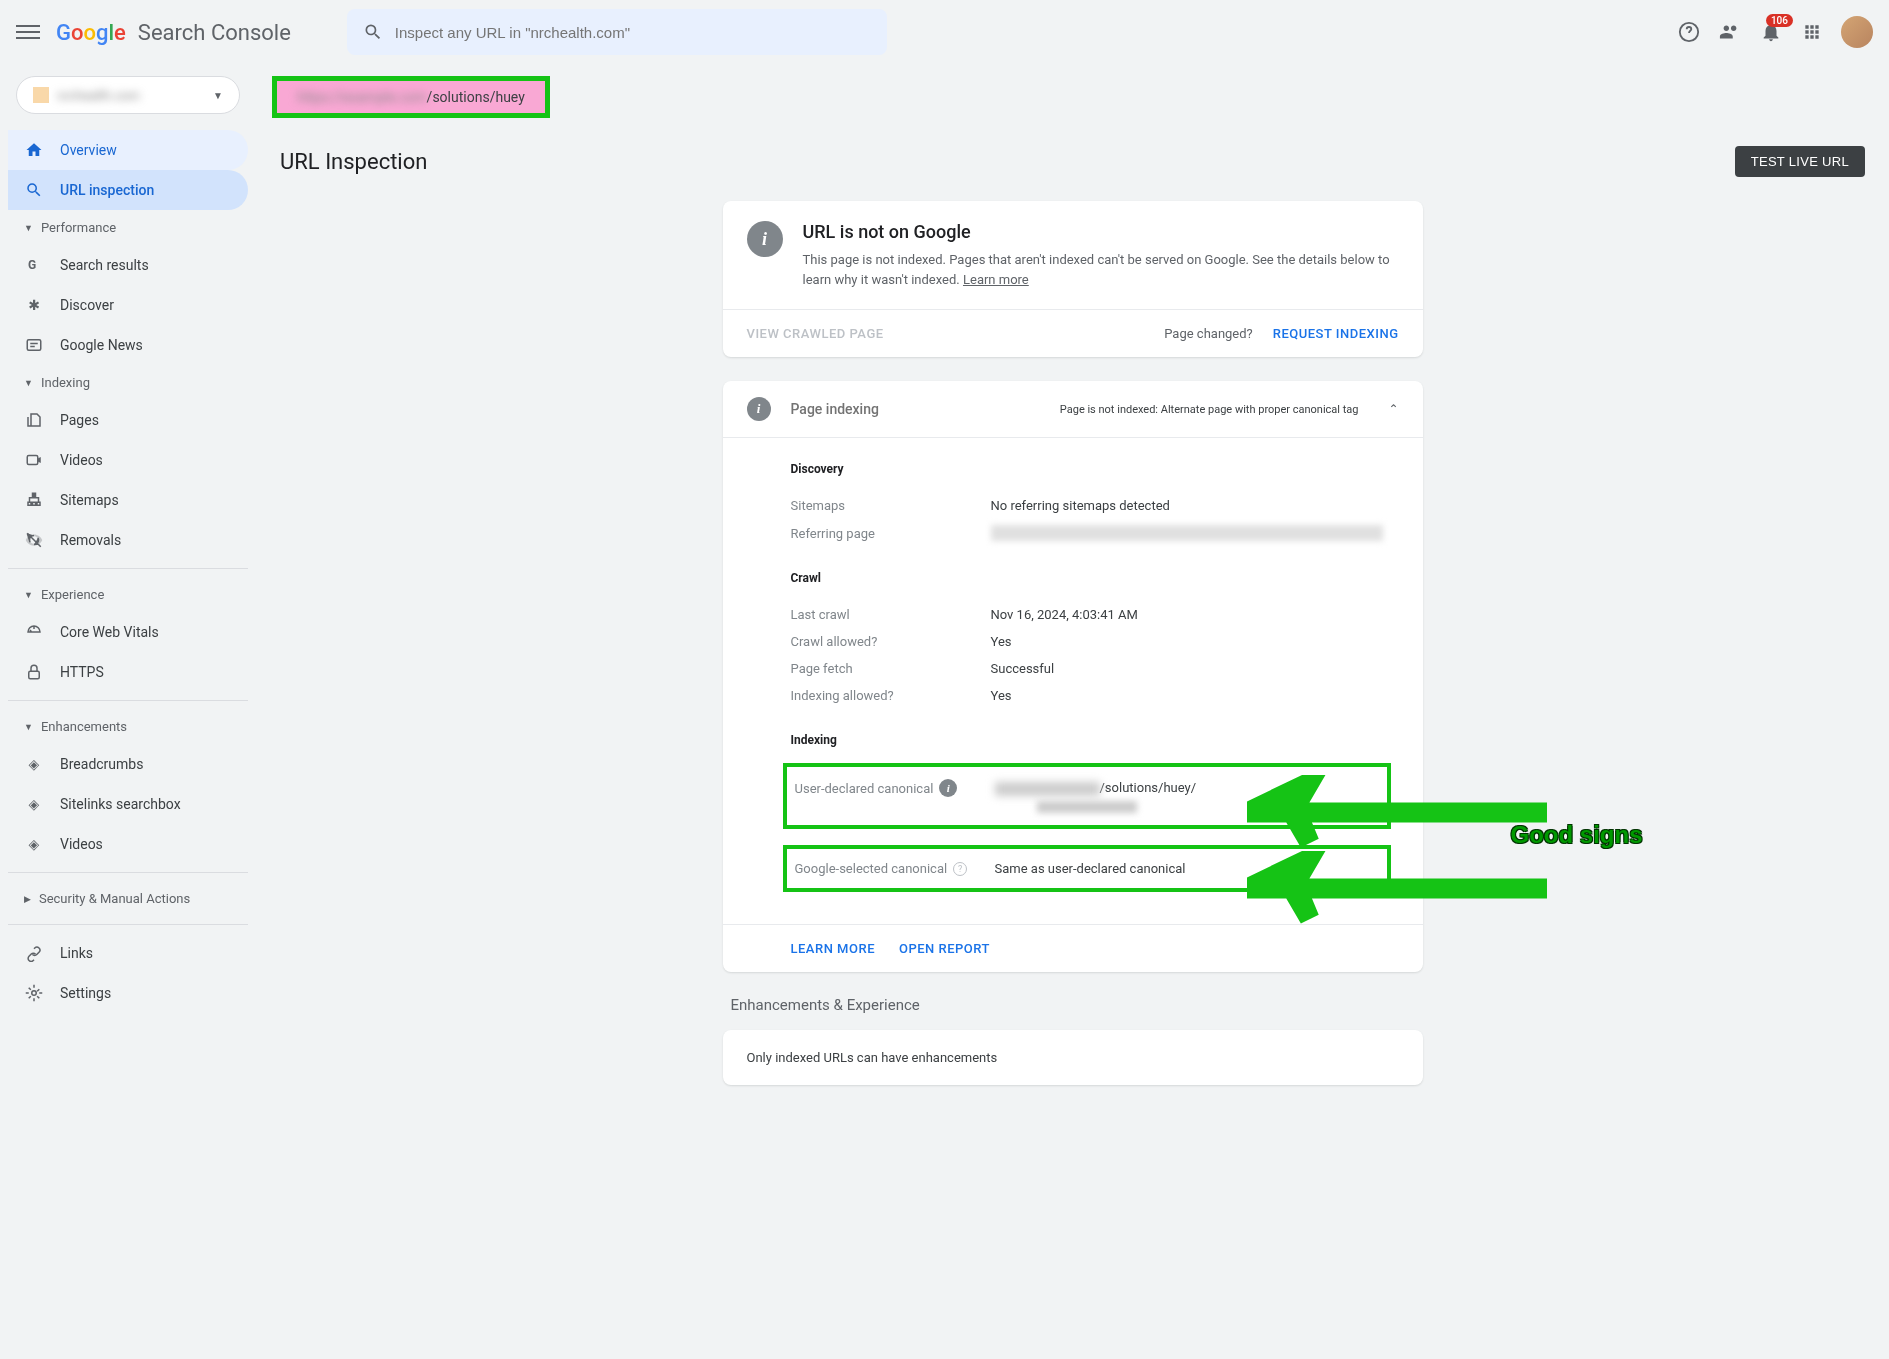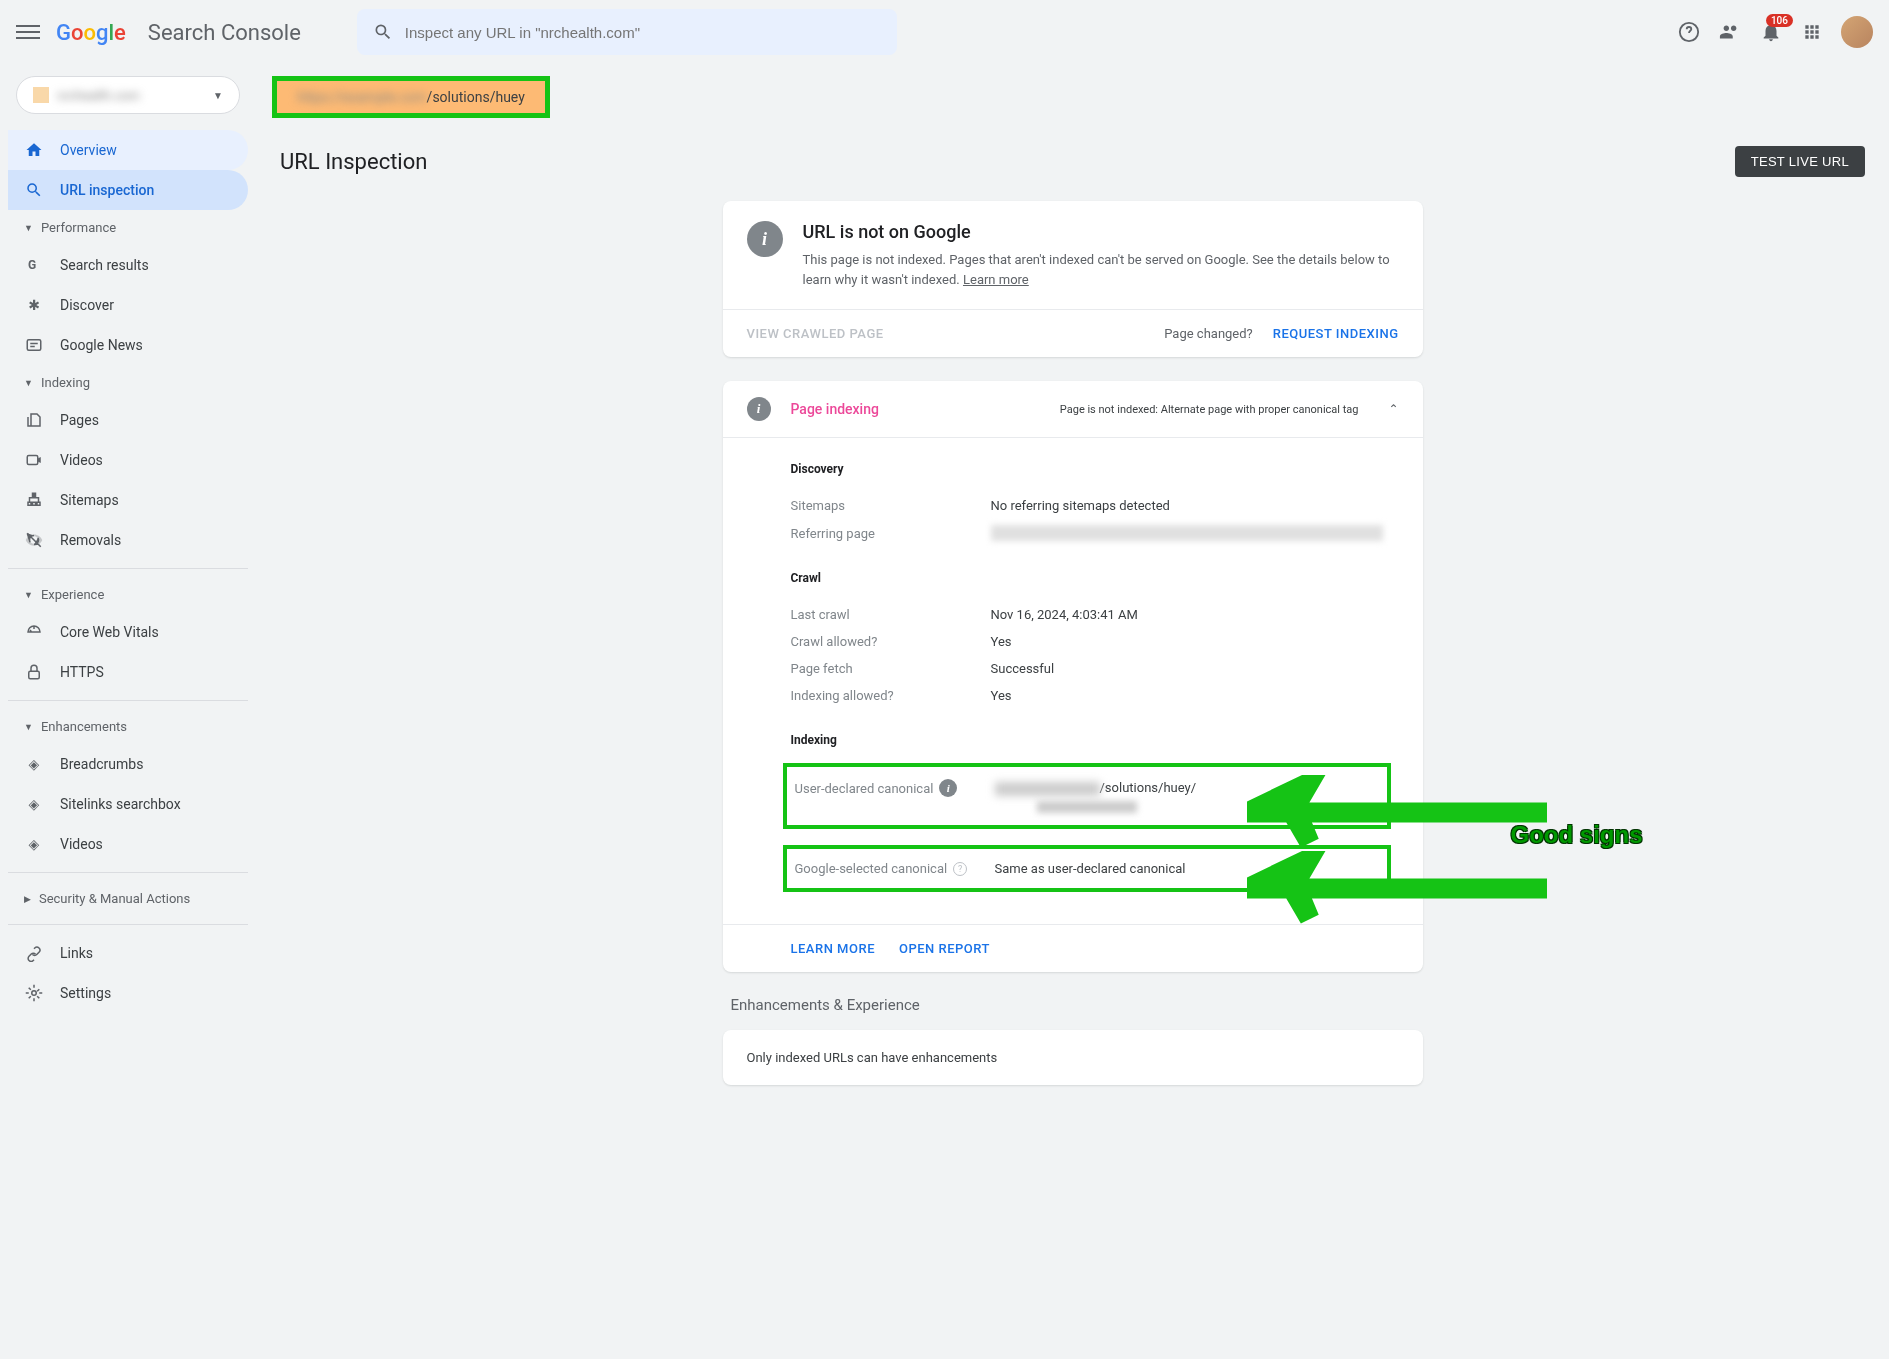--- a/index.html
+++ b/index.html
@@ -1,20 +1,20 @@
 <!DOCTYPE html>
 <html><head>
 <meta charset="utf-8">
 <style>
 * { box-sizing: border-box; margin: 0; padding: 0; }
 body { font-family: 'Google Sans', Roboto, Arial, sans-serif; background: #f1f3f4; color: #3c4043; font-size: 14px; }
 .header { display: flex; align-items: center; padding: 8px 16px; background: #f1f3f4; height: 64px; gap: 16px; }
 .menu-icon { width: 24px; height: 24px; display: flex; flex-direction: column; justify-content: center; gap: 4px; cursor: pointer; }
 .menu-icon span { display: block; height: 2px; background: #5f6368; }
-.logo { display: flex; align-items: center; gap: 22px; font-size: 22px; }
+.logo { display: flex; align-items: center; gap: 12px; font-size: 22px; }
 .logo-google { font-weight: 500; }
 .logo-google .g1 { color: #4285f4; } .logo-google .g2 { color: #ea4335; } .logo-google .g3 { color: #fbbc04; } .logo-google .g4 { color: #4285f4; } .logo-google .g5 { color: #34a853; } .logo-google .g6 { color: #ea4335; }
 .logo-sc { color: #5f6368; font-weight: 400; text-align: center; }
 .search-bar { flex: 0 0 540px; background: #e8f0fe; border-radius: 8px; display: flex; align-items: center; padding: 0 16px; height: 46px; margin-left: 40px; }
 .search-bar input { border: none; background: transparent; outline: none; flex: 1; font-size: 15px; color: #5f6368; margin-left: 12px; }
 .header-right { margin-left: auto; display: flex; align-items: center; gap: 17px; }
 .header-icon { width: 24px; height: 24px; display: flex; align-items: center; justify-content: center; color: #5f6368; cursor: pointer; position: relative; }
 .badge { position: absolute; top: -6px; right: -10px; background: #d93025; color: white; font-size: 10px; padding: 1px 5px; border-radius: 8px; font-weight: 500; }
 .avatar { width: 32px; height: 32px; border-radius: 50%; background: linear-gradient(135deg, #d4a574, #b8845f); }
 .container { display: flex; }
@@ -26,41 +26,41 @@
 .nav-item { display: flex; align-items: center; padding: 10px 16px; border-radius: 0 20px 20px 0; cursor: pointer; color: #3c4043; font-size: 14px; }
 .nav-item.active { background: #e8f0fe; color: #1967d2; }
 .nav-item.active2 { background: #d2e3fc; color: #1967d2; font-weight: 500; }
 .nav-item .icon { width: 20px; height: 20px; margin-right: 16px; display: flex; align-items: center; justify-content: center; color: #5f6368; }
 .nav-item.active .icon, .nav-item.active2 .icon { color: #1967d2; }
 .nav-section { padding: 10px 16px; color: #5f6368; font-size: 13px; display: flex; align-items: center; cursor: pointer; }
 .nav-section .chev { font-size: 9px; margin-right: 8px; color: #5f6368; }
 .nav-divider { border: none; border-top: 1px solid #dadce0; margin: 8px 0; }
 .main { flex: 1; padding: 0; }
 .url-bar-row { padding: 12px 16px; }
-.url-box { display: inline-block; border: 5px solid #15c315; padding: 8px 20px; background: #fdba74; }
+.url-box { display: inline-block; border: 5px solid #15c315; padding: 8px 20px; background: #f9a8d4; }
 .url-box .blur { filter: blur(4px); color: #888; }
 .title-row { display: flex; align-items: center; justify-content: space-between; padding: 16px 24px 24px 24px; }
 .title-row h1 { font-size: 22px; font-weight: 400; color: #202124; }
 .test-btn { background: #3c4043; color: white; border: none; padding: 8px 16px; font-size: 13px; font-weight: 500; cursor: pointer; border-radius: 4px; letter-spacing: 0.3px; }
 .content { max-width: 700px; margin: 0 auto; padding-bottom: 40px; }
 .card { background: white; border-radius: 8px; margin-bottom: 24px; box-shadow: 0 1px 2px rgba(60,64,67,0.15); }
 .card-header { display: flex; padding: 20px 24px; gap: 20px; }
 .info-circle { width: 36px; height: 36px; border-radius: 50%; background: #80868b; color: white; display: flex; align-items: center; justify-content: center; font-size: 18px; font-weight: bold; flex-shrink: 0; font-family: Georgia, serif; font-style: italic; }
 .info-circle.small { width: 24px; height: 24px; font-size: 13px; }
 .info-circle.tiny { width: 18px; height: 18px; font-size: 11px; }
 .card-header h2 { font-size: 18px; font-weight: 500; color: #202124; margin-bottom: 8px; }
 .card-header p { color: #5f6368; font-size: 13px; line-height: 1.5; }
 .card-header a { color: #5f6368; text-decoration: underline; }
 .card-actions { border-top: 1px solid #e8eaed; padding: 16px 24px; display: flex; align-items: center; }
 .action-disabled { color: #bdc1c6; font-size: 13px; font-weight: 500; letter-spacing: 0.5px; }
 .action-spacer { flex: 1; }
 .action-text { color: #5f6368; font-size: 13px; margin-right: 20px; }
 .action-link { color: #1a73e8; font-size: 13px; font-weight: 500; letter-spacing: 0.5px; cursor: pointer; }
 .section-header { display: flex; align-items: center; padding: 16px 24px; border-bottom: 1px solid #e8eaed; cursor: pointer; }
-.section-header .label { margin-left: 20px; font-size: 14px; color: #ec4899; font-weight: 500; }
+.section-header .label { margin-left: 20px; font-size: 14px; color: #737373; font-weight: 500; }
 .section-header .status { margin-left: auto; color: #3c4043; font-size: 11px; padding-right: 40px; }
 .section-header .chev-icon { position: absolute; right: 24px; color: #5f6368; font-size: 12px; }
 .section-header { position: relative; }
 .section-body { padding: 16px 40px 16px 68px; }
 .subsection-title { font-size: 12px; font-weight: 700; color: #202124; margin-bottom: 16px; margin-top: 8px; }
 .detail-row { display: flex; padding: 6px 0; font-size: 13px; align-items: center; position: relative; }
 .detail-label { width: 200px; color: #80868b; flex-shrink: 0; display: flex; align-items: center; gap: 6px; }
 .detail-value { color: #3c4043; flex: 1; }
 .detail-value.blur-val { background: #e0e0e0; filter: blur(3px); height: 16px; width: 200px; }
 .highlight-box { border: 4px solid #15c315; padding: 10px 8px; margin: 16px -8px; }

